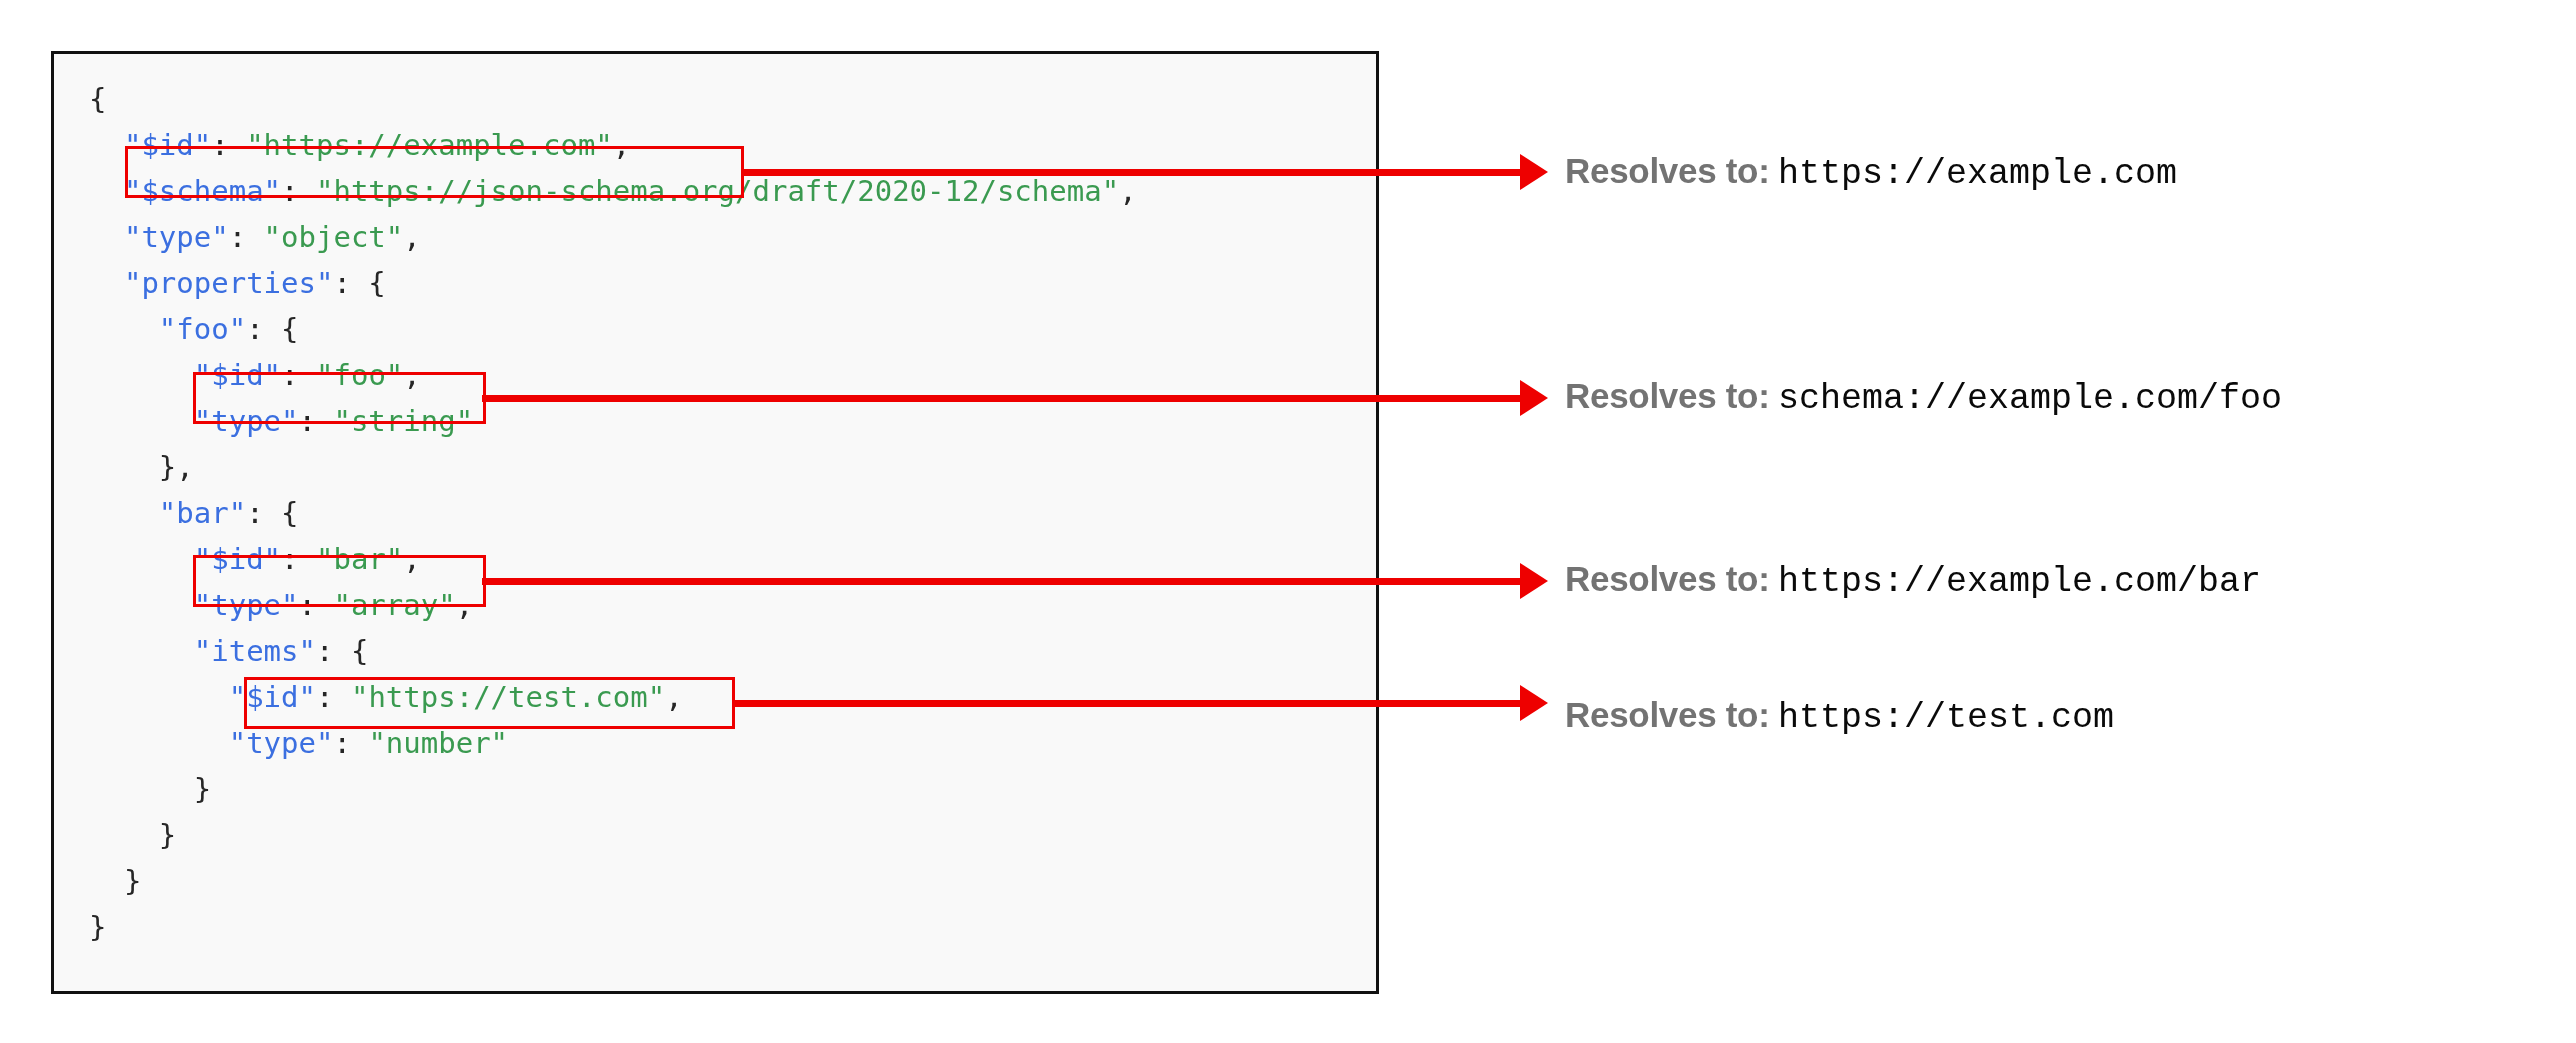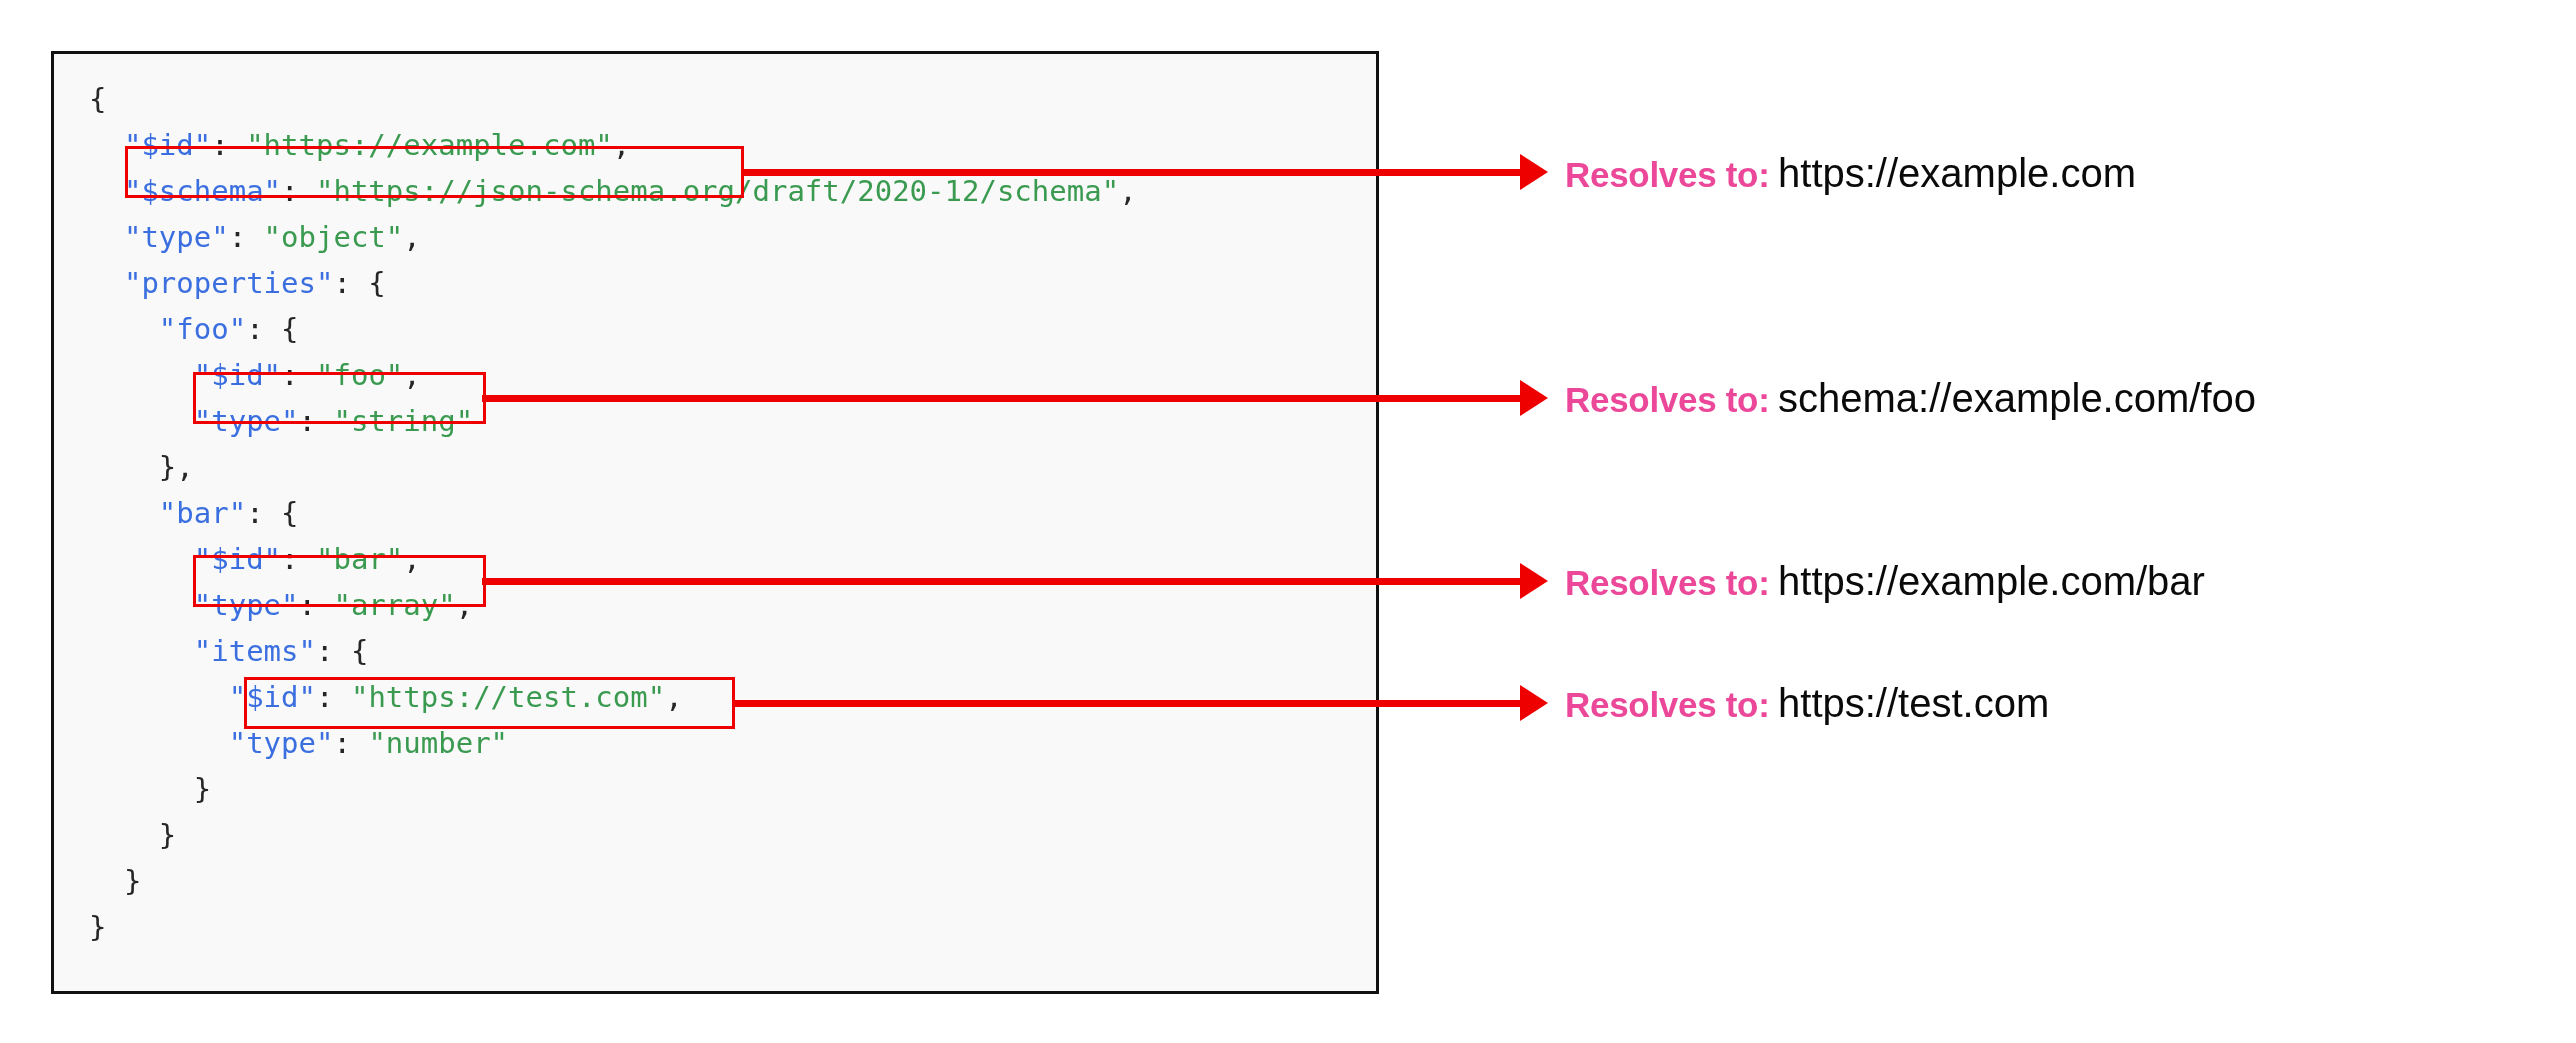--- a/index.html
+++ b/index.html
@@ -75,27 +75,27 @@
   
   .annotation {
     position: absolute;
     white-space: nowrap;
     line-height: 1;
   }
   .annotation .lbl {
     font-family: "Liberation Sans", sans-serif;
     font-weight: bold;
     font-size: 35px;
-    color: #ec4899;
+    color: #737373;
     letter-spacing: -0.3px;
   }
   .annotation .url {
-    font-family: Liberation Sans, sans-serif;
+    font-family: Liberation Mono, monospace;
     font-weight: normal;
-    font-size: 40px;
+    font-size: 35px;
     color: #0a0a0a;
     margin-left: 8.5px;
   }
 </style>
 </head>
 <body>
 
 <div id="code-panel">
   <div id="code-listing"><div class="code-line"><span class="p">{</span></div><div class="code-line">  <span class="k">"$id"</span><span class="p">: </span><span class="s">"https://example.com"</span><span class="p">,</span></div><div class="code-line">  <span class="k">"$schema"</span><span class="p">: </span><span class="s">"https://json-schema.org/draft/2020-12/schema"</span><span class="p">,</span></div><div class="code-line">  <span class="k">"type"</span><span class="p">: </span><span class="s">"object"</span><span class="p">,</span></div><div class="code-line">  <span class="k">"properties"</span><span class="p">: {</span></div><div class="code-line">    <span class="k">"foo"</span><span class="p">: {</span></div><div class="code-line">      <span class="k">"$id"</span><span class="p">: </span><span class="s">"foo"</span><span class="p">,</span></div><div class="code-line">      <span class="k">"type"</span><span class="p">: </span><span class="s">"string"</span></div><div class="code-line">    <span class="p">},</span></div><div class="code-line">    <span class="k">"bar"</span><span class="p">: {</span></div><div class="code-line">      <span class="k">"$id"</span><span class="p">: </span><span class="s">"bar"</span><span class="p">,</span></div><div class="code-line">      <span class="k">"type"</span><span class="p">: </span><span class="s">"array"</span><span class="p">,</span></div><div class="code-line">      <span class="k">"items"</span><span class="p">: {</span></div><div class="code-line">        <span class="k">"$id"</span><span class="p">: </span><span class="s">"https://test.com"</span><span class="p">,</span></div><div class="code-line">        <span class="k">"type"</span><span class="p">: </span><span class="s">"number"</span></div><div class="code-line">      <span class="p">}</span></div><div class="code-line">    <span class="p">}</span></div><div class="code-line">  <span class="p">}</span></div><div class="code-line"><span class="p">}</span></div></div>
   <div id="highlight-layer">
@@ -114,15 +114,15 @@
     <div class="arrow-line" style="left: 482px; top: 578px; width: 1038px;"></div>
     <div class="arrow-head" style="left: 1520px; top: 563px;"></div>
     <div class="arrow-line" style="left: 732px; top: 700px; width: 788px;"></div>
     <div class="arrow-head" style="left: 1520px; top: 685px;"></div>
   </div>
 
 <div id="annotation-layer">
     <div class="annotation" style="left: 1565px; top: 153px;"><span class="lbl">Resolves to:</span><span class="url">https://example.com</span></div>
     <div class="annotation" style="left: 1565px; top: 378px;"><span class="lbl">Resolves to:</span><span class="url">schema://example.com/foo</span></div>
     <div class="annotation" style="left: 1565px; top: 561px; text-align: right;"><span class="lbl">Resolves to:</span><span class="url">https://example.com/bar</span></div>
-    <div class="annotation" style="left: 1565px; top: 683px;"><span class="lbl">Resolves to:</span><span class="url">https://test.com</span></div>
+    <div class="annotation" style="left: 1565px; top: 697px;"><span class="lbl">Resolves to:</span><span class="url">https://test.com</span></div>
   </div>
 
 
 </body></html>

